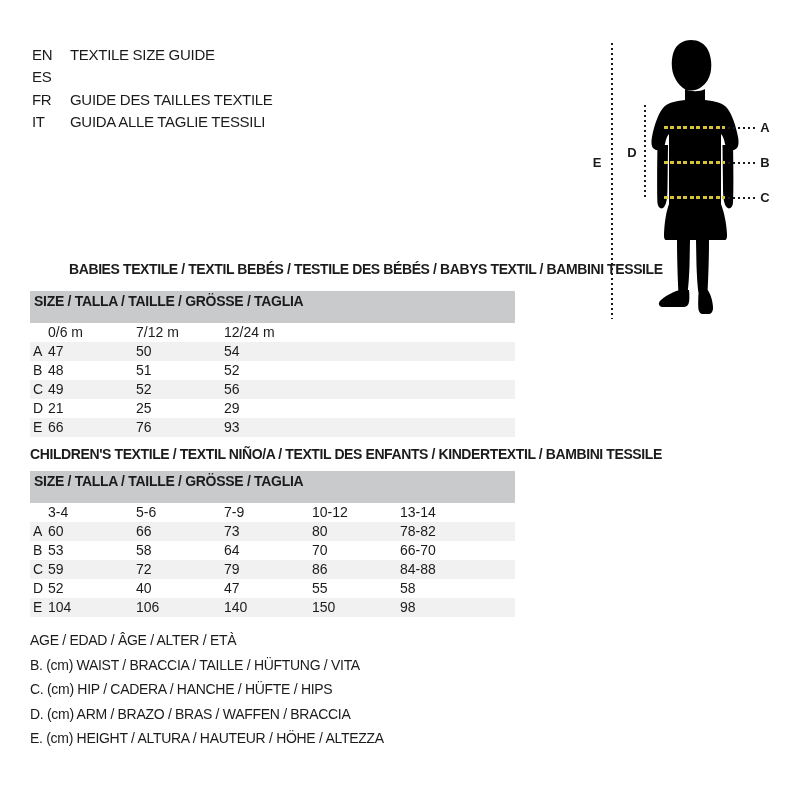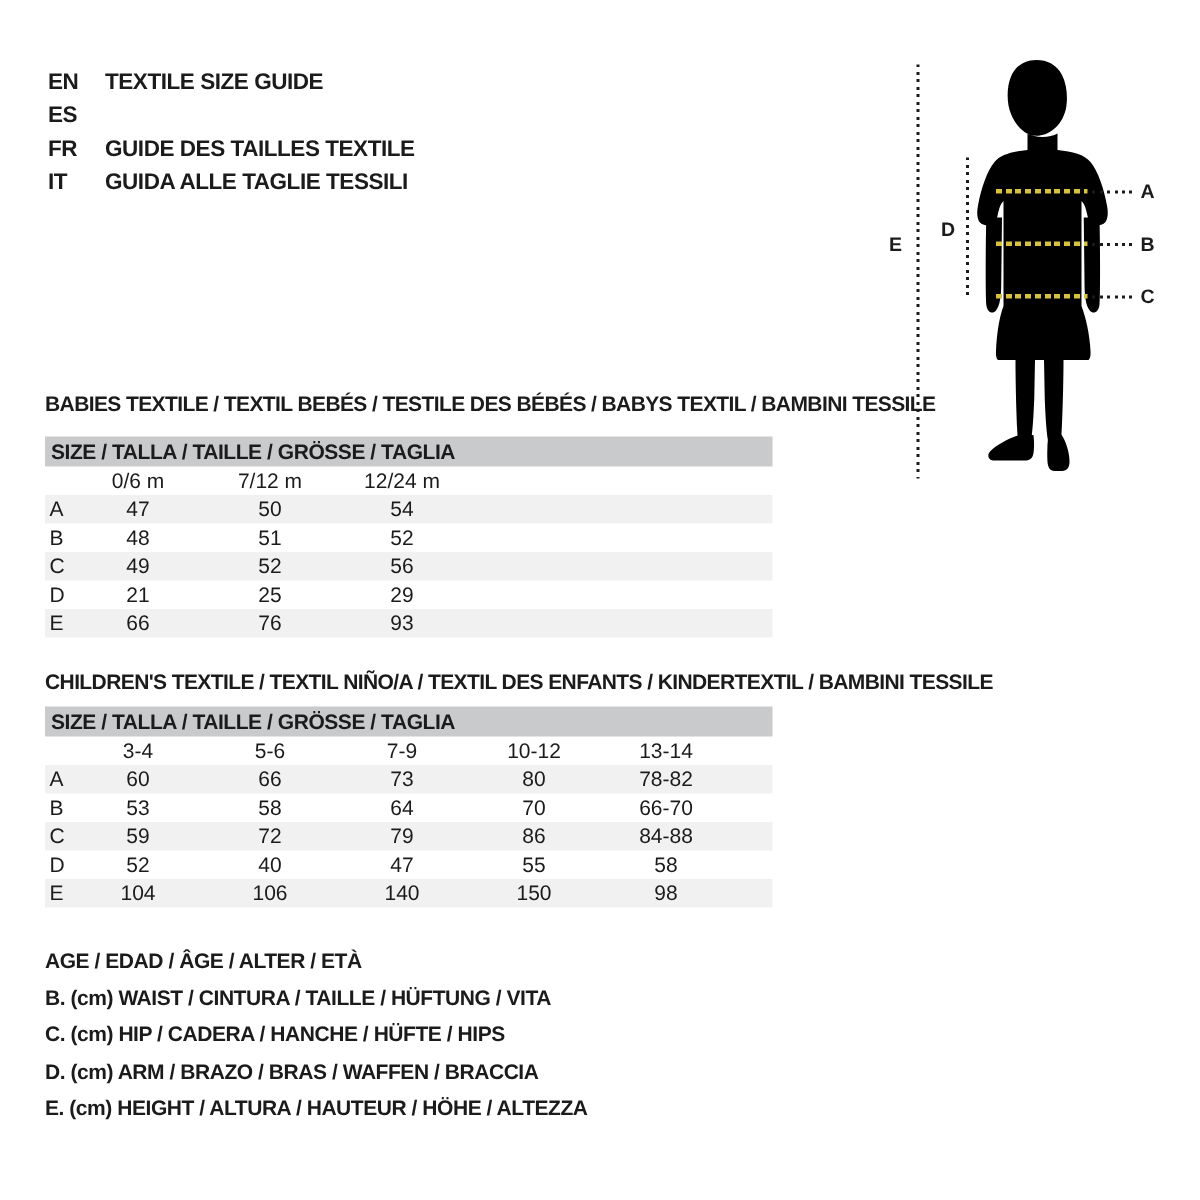--- a/index.html
+++ b/index.html
@@ -3,47 +3,47 @@
 <meta charset="utf-8">
 <style>
   html,body{margin:0;padding:0;background:#fff;}
   .page{
     position:relative;width:800px;height:800px;background:#ffffff;
     font-family:"Liberation Sans",sans-serif;color:#1b1b1b;overflow:hidden;
   }
   
   .lang-list{position:absolute;left:32px;top:44px;}
   .lang-row{display:flex;height:22.4px;line-height:22.4px;
-    font-size:15px;font-weight:700;letter-spacing:-0.3px;}
+    font-size:15px;font-weight:400;letter-spacing:-0.3px;}
   .lang-code{width:38px;flex:0 0 38px;}
   
   .fig-label{position:absolute;width:16px;text-align:center;
     font-size:13px;font-weight:700;line-height:16px;}
   .vdots{position:absolute;width:2px;
     background:repeating-linear-gradient(to bottom,#1b1b1b 0 2px,transparent 2px 5px);}
   .ydash{position:absolute;height:2.5px;
     background:repeating-linear-gradient(to right,#d8c237 0 4px,transparent 4px 6.5px);}
   .hdots{position:absolute;height:2px;
     background:repeating-linear-gradient(to right,#1b1b1b 0 2px,transparent 2px 5px);}
   .silhouette{position:absolute;left:645px;top:38px;}
   
   .section-title{position:absolute;left:30px;font-size:14px;font-weight:700;
     letter-spacing:-0.4px;line-height:16px;white-space:nowrap;}
   .table{position:absolute;left:30px;width:485px;font-size:14px;}
-  .size-bar{height:20px;line-height:20px;background:#c9cacc;
+  .size-bar{height:32px;line-height:20px;background:#c9cacc;
     font-weight:700;letter-spacing:-0.3px;padding-left:4px;box-sizing:border-box;}
   .trow{display:grid;grid-template-columns:18px 88px 88px 88px 88px 88px;
     height:19px;line-height:19px;}
   .trow.stripe{background:#f1f1f2;}
   .tlabel{padding-left:3px;}
-  .tcell{text-align:center;}
+  .tcell{text-align:left;}
   
   .legend{position:absolute;left:30px;top:628px;}
   .legend-line{height:24.5px;line-height:24.5px;font-size:14px;
-    font-weight:700;letter-spacing:-0.3px;white-space:nowrap;}
+    font-weight:400;letter-spacing:-0.3px;white-space:nowrap;}
 </style>
 </head>
 <body>
 
 <div class="page">
 
   <div class="lang-list">
     <div class="lang-row">
       <span class="lang-code">EN</span>
       <span class="lang-title">TEXTILE SIZE GUIDE</span>
@@ -97,21 +97,21 @@
   <span class="fig-label" style="left:757px;top:120px;">A</span>
 
   <div class="ydash" style="left:664px;top:161px;width:61px;"></div>
   <div class="hdots" style="left:728px;top:161.5px;width:28px;"></div>
   <span class="fig-label" style="left:757px;top:155px;">B</span>
 
   <div class="ydash" style="left:664px;top:196px;width:61px;"></div>
   <div class="hdots" style="left:728px;top:196.5px;width:28px;"></div>
   <span class="fig-label" style="left:757px;top:190px;">C</span>
 
-  <div class="section-title" style="top:261px;">BABIES TEXTILE / TEXTIL BEBÉS / TESTILE DES BÉBÉS / BABYS TEXTIL / BAMBINI TESSILE</div>
+  <div class="section-title" style="top:261px;margin-left:39px;">BABIES TEXTILE / TEXTIL BEBÉS / TESTILE DES BÉBÉS / BABYS TEXTIL / BAMBINI TESSILE</div>
   <div class="table" style="top:291px;">
     <div class="size-bar">SIZE / TALLA / TAILLE / GRÖSSE / TAGLIA</div>
     <div class="trow">
       <span class="tlabel"></span>
       <span class="tcell">0/6 m</span>
       <span class="tcell">7/12 m</span>
       <span class="tcell">12/24 m</span>
     </div>
     <div class="trow stripe">
       <span class="tlabel">A</span>
@@ -193,19 +193,19 @@
       <span class="tcell">104</span>
       <span class="tcell">106</span>
       <span class="tcell">140</span>
       <span class="tcell">150</span>
       <span class="tcell">98</span>
     </div>
   </div>
 
   <div class="legend">
     <div class="legend-line">AGE / EDAD / ÂGE / ALTER / ETÀ</div>
-    <div class="legend-line">B. (cm) WAIST / CINTURA / TAILLE / HÜFTUNG / VITA</div>
+    <div class="legend-line">B. (cm) WAIST / BRACCIA / TAILLE / HÜFTUNG / VITA</div>
     <div class="legend-line">C. (cm) HIP / CADERA / HANCHE / HÜFTE / HIPS</div>
     <div class="legend-line">D. (cm) ARM / BRAZO / BRAS / WAFFEN / BRACCIA</div>
     <div class="legend-line">E. (cm) HEIGHT / ALTURA / HAUTEUR / HÖHE / ALTEZZA</div>
   </div>
 
 </div>
 
 </body></html>

